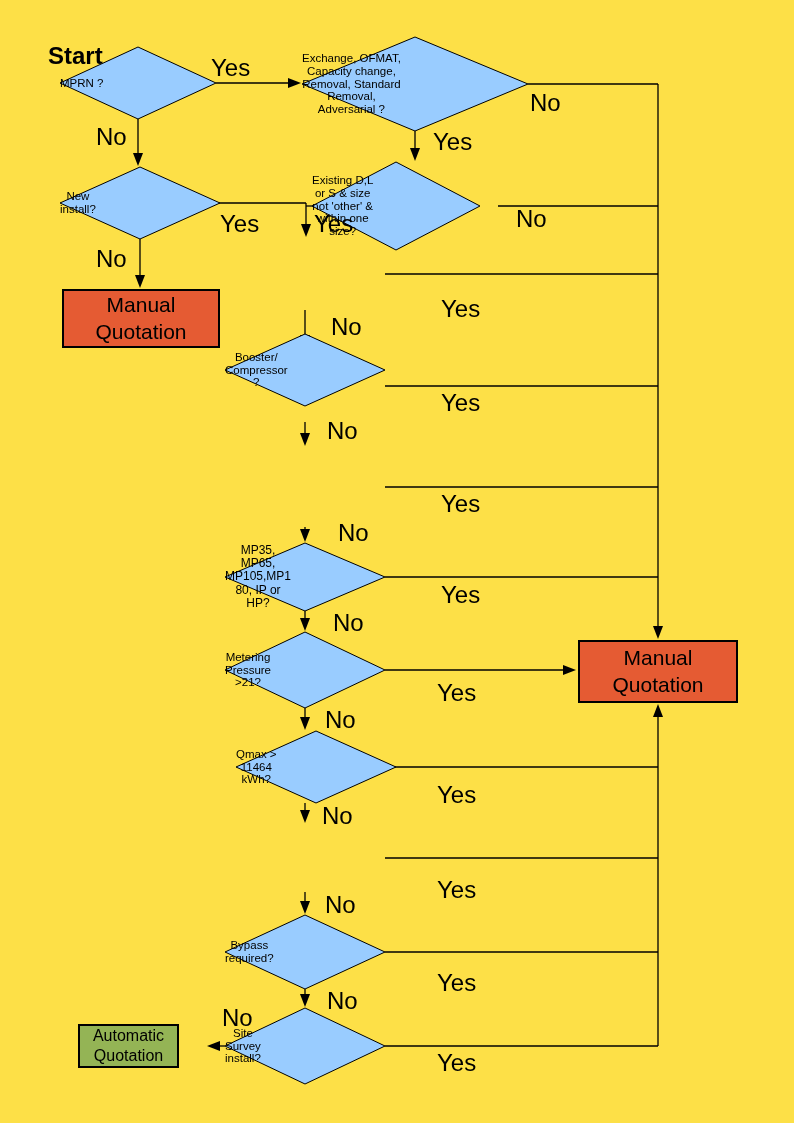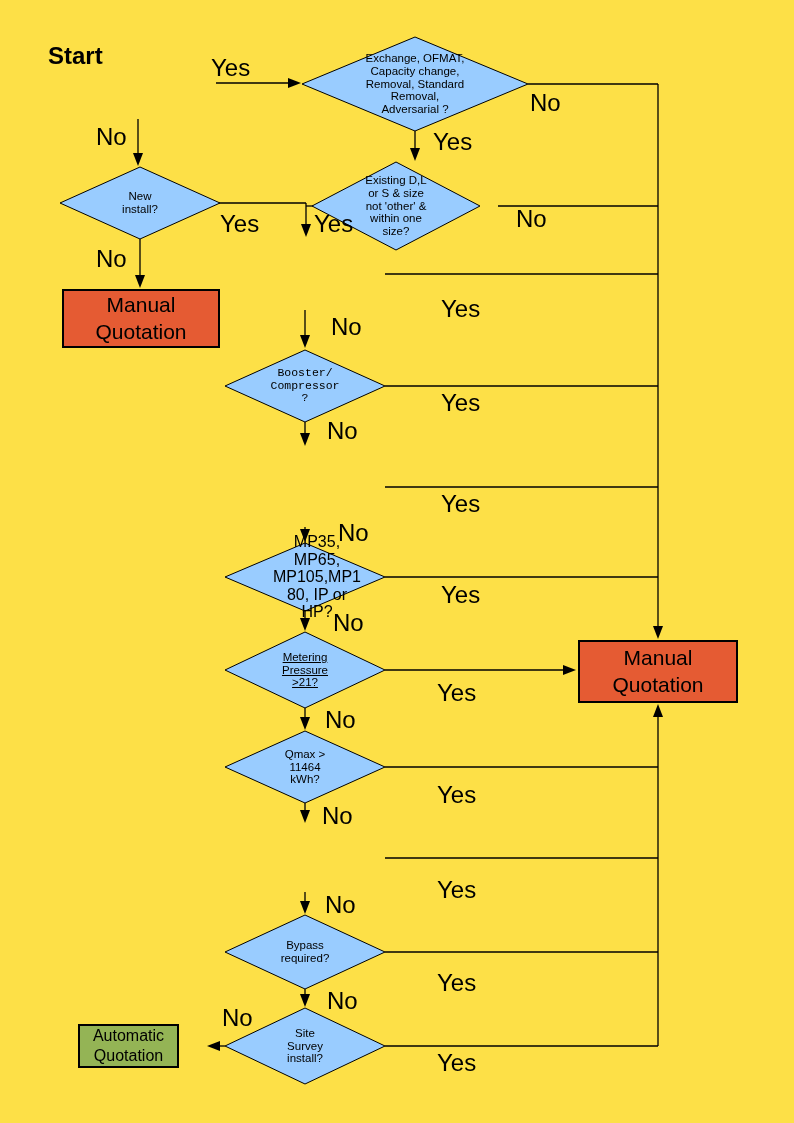--- a/index.html
+++ b/index.html
@@ -10,21 +10,21 @@
     --text:#000000;
   }
   html,body{margin:0;padding:0;background:#ffffff;}
   .canvas{
     position:relative;width:794px;height:1123px;background:#fde047;
     font-family:"Liberation Sans",sans-serif;color:var(--text);overflow:hidden;
   }
   svg.wires{position:absolute;left:0;top:0;width:794px;height:1123px;}
   .wires line{stroke:var(--line);stroke-width:1.3;}
   .wires .arrow{fill:var(--line);stroke:none;}
-  .node{position:absolute;display:flex;align-items:center;justify-content:center;text-align:center;}
+  .node{position:absolute;display:flex;align-items:center;text-align:center;}
   .node .shape{position:absolute;left:0;top:0;width:100%;height:100%;overflow:visible;}
   .node .dshape{fill:var(--decision-fill);stroke:#000;stroke-width:1;}
   .node .txt{position:relative;white-space:pre-line;font-size:11.5px;line-height:1.12;color:var(--text);}
   .box{position:absolute;display:flex;align-items:center;justify-content:center;text-align:center;border:2px solid #000;box-sizing:border-box;}
   .box .txt{white-space:pre-line;line-height:1.25;}
   .box.manual{background:var(--manual-fill);font-size:21px;}
   .box.automatic{background:var(--automatic-fill);font-size:16px;}
   .lbl{position:absolute;font-size:24px;line-height:1.05;color:var(--text);}
   .start{position:absolute;font-size:24px;font-weight:bold;color:var(--text);}
 </style>
@@ -81,20 +81,26 @@
       <polygon class="arrow" points="305,823 300,810 310,810"></polygon>
       <polygon class="arrow" points="305,914 300,901 310,901"></polygon>
       <polygon class="arrow" points="305,1007 300,994 310,994"></polygon>
       <polygon class="arrow" points="658,704 653,717 663,717"></polygon>
       <polygon class="arrow" points="207,1046 220,1041 220,1051"></polygon>
     </g>
   </svg>
 
   <div class="start" style="left:48px;top:42px;">Start</div>
 
+  <div class="node" style="left:60px;top:47px;width:156px;height:72px;">
+    <svg class="shape" viewBox="0 0 100 100" preserveAspectRatio="none">
+        <polygon class="dshape" points="50,0 100,50 50,100 0,50" vector-effect="non-scaling-stroke"></polygon>
+      </svg>
+    <div class="txt">MPRN ?</div>
+  </div>
 
   <div class="node" style="left:302px;top:37px;width:226px;height:94px;">
     <svg class="shape" viewBox="0 0 100 100" preserveAspectRatio="none">
         <polygon class="dshape" points="50,0 100,50 50,100 0,50" vector-effect="non-scaling-stroke"></polygon>
       </svg>
     <div class="txt">Exchange, OFMAT,
 Capacity change,
 Removal, Standard
 Removal,
 Adversarial ?</div>
@@ -113,51 +119,51 @@
         <polygon class="dshape" points="50,0 100,50 50,100 0,50" vector-effect="non-scaling-stroke"></polygon>
       </svg>
     <div class="txt">Existing D,L
 or S &amp; size
 not 'other' &amp;
 within one
 size?</div>
   </div>
 
 
-  <div class="node" style="left:225px;top:350px;width:160px;height:72px;font-family:Liberation Mono, monospace;">
+  <div class="node" style="left:225px;top:334px;width:160px;height:72px;">
     <svg class="shape" viewBox="0 0 100 100" preserveAspectRatio="none">
         <polygon class="dshape" points="50,0 100,50 50,100 0,50" vector-effect="non-scaling-stroke"></polygon>
       </svg>
     <div class="txt">Booster/
 Compressor
 ?</div>
   </div>
 
 
   <div class="node" style="left:225px;top:543px;width:160px;height:68px;">
     <svg class="shape" viewBox="0 0 100 100" preserveAspectRatio="none">
         <polygon class="dshape" points="50,0 100,50 50,100 0,50" vector-effect="non-scaling-stroke"></polygon>
       </svg>
-    <div class="txt" style="font-size:16px;line-height:1.1;margin-left:24px;">MP35,
+    <div class="txt" style="font-size:12px;line-height:1.1;">MP35,
 MP65,
 MP105,MP1
 80, IP or
 HP?</div>
   </div>
 
-  <div class="node" style="left:225px;top:632px;width:160px;height:76px;text-decoration:underline;">
+  <div class="node" style="left:225px;top:632px;width:160px;height:76px;">
     <svg class="shape" viewBox="0 0 100 100" preserveAspectRatio="none">
         <polygon class="dshape" points="50,0 100,50 50,100 0,50" vector-effect="non-scaling-stroke"></polygon>
       </svg>
     <div class="txt">Metering
 Pressure
 &gt;21?</div>
   </div>
 
-  <div class="node" style="left:225px;top:731px;width:160px;height:72px;">
+  <div class="node" style="left:236px;top:731px;width:160px;height:72px;">
     <svg class="shape" viewBox="0 0 100 100" preserveAspectRatio="none">
         <polygon class="dshape" points="50,0 100,50 50,100 0,50" vector-effect="non-scaling-stroke"></polygon>
       </svg>
     <div class="txt">Qmax &gt;
 11464
 kWh?</div>
   </div>
 
 
   <div class="node" style="left:225px;top:915px;width:160px;height:74px;">

